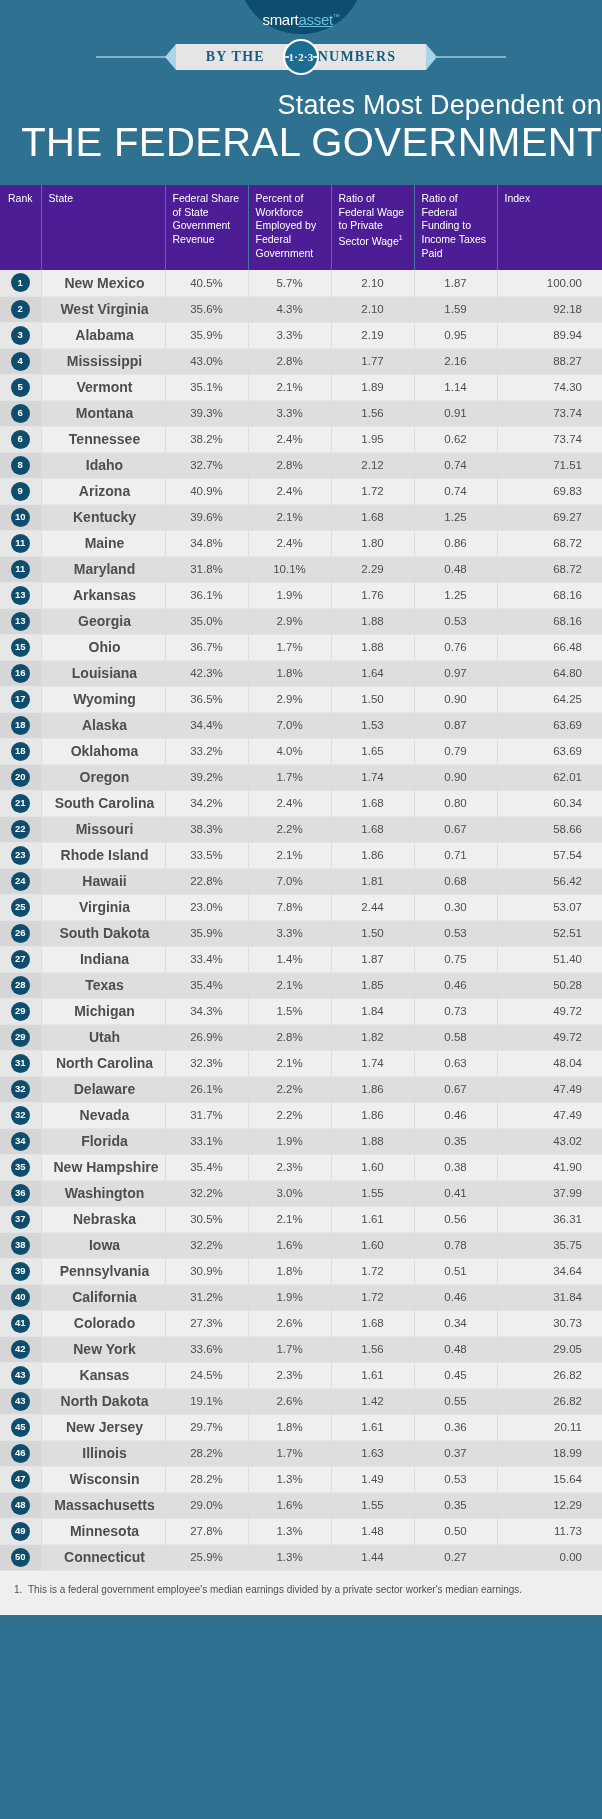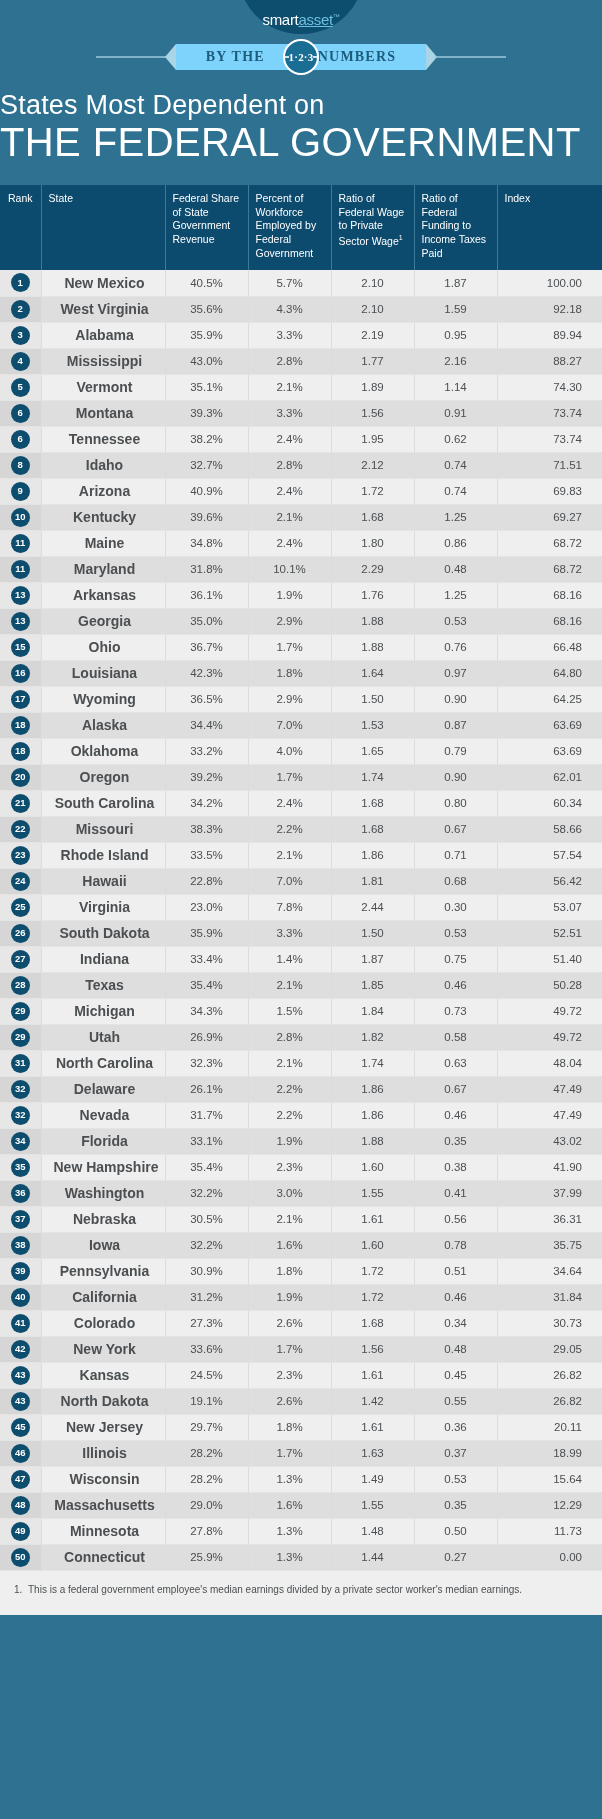--- a/index.html
+++ b/index.html
@@ -56,21 +56,21 @@
     width: 72px;
     background: #9dcadd;
     opacity: 0.75;
   }
   .ribbon {
     position: relative;
     display: flex;
     align-items: center;
     justify-content: center;
     height: 26px;
-    background: #7dd3fc;
+    background: #e5e5e5;
     margin: 0 8px;
     padding: 0 30px;
   }
   .ribbon:before, .ribbon:after {
     content: "";
     position: absolute;
     top: 0;
     width: 0; height: 0;
     border-top: 13px solid transparent;
     border-bottom: 13px solid transparent;
@@ -114,21 +114,21 @@
     font-family: "Liberation Serif", serif;
     font-weight: bold;
     font-size: 11px;
     color: #ffffff;
     letter-spacing: 0.2px;
     line-height: 1;
   }
 
   
   .title-block {
-    text-align: left;
+    text-align: right;
     padding: 10px 0 20px 0;
   }
   .title-line1 {
     color: #ffffff;
     font-size: 27px;
     font-weight: 300;
     line-height: 1.12;
     letter-spacing: 0.2px;
   }
   .title-line2 {
@@ -147,21 +147,21 @@
   }
   table.data col.c-rank  { width: 41px; }
   table.data col.c-state { width: 124px; }
   table.data col.c-m1    { width: 83px; }
   table.data col.c-m2    { width: 83px; }
   table.data col.c-m3    { width: 83px; }
   table.data col.c-m4    { width: 83px; }
   table.data col.c-idx   { width: 105px; }
 
   thead th {
-    background: #0c4a6e;
+    background: #4c1d95;
     color: #ffffff;
     font-size: 10.5px;
     font-weight: normal;
     text-align: left;
     vertical-align: top;
     line-height: 1.30;
     padding: 7px 7px 10px 7px;
     border-right: 1px solid #3c7a98;
     height: 70px;
   }

